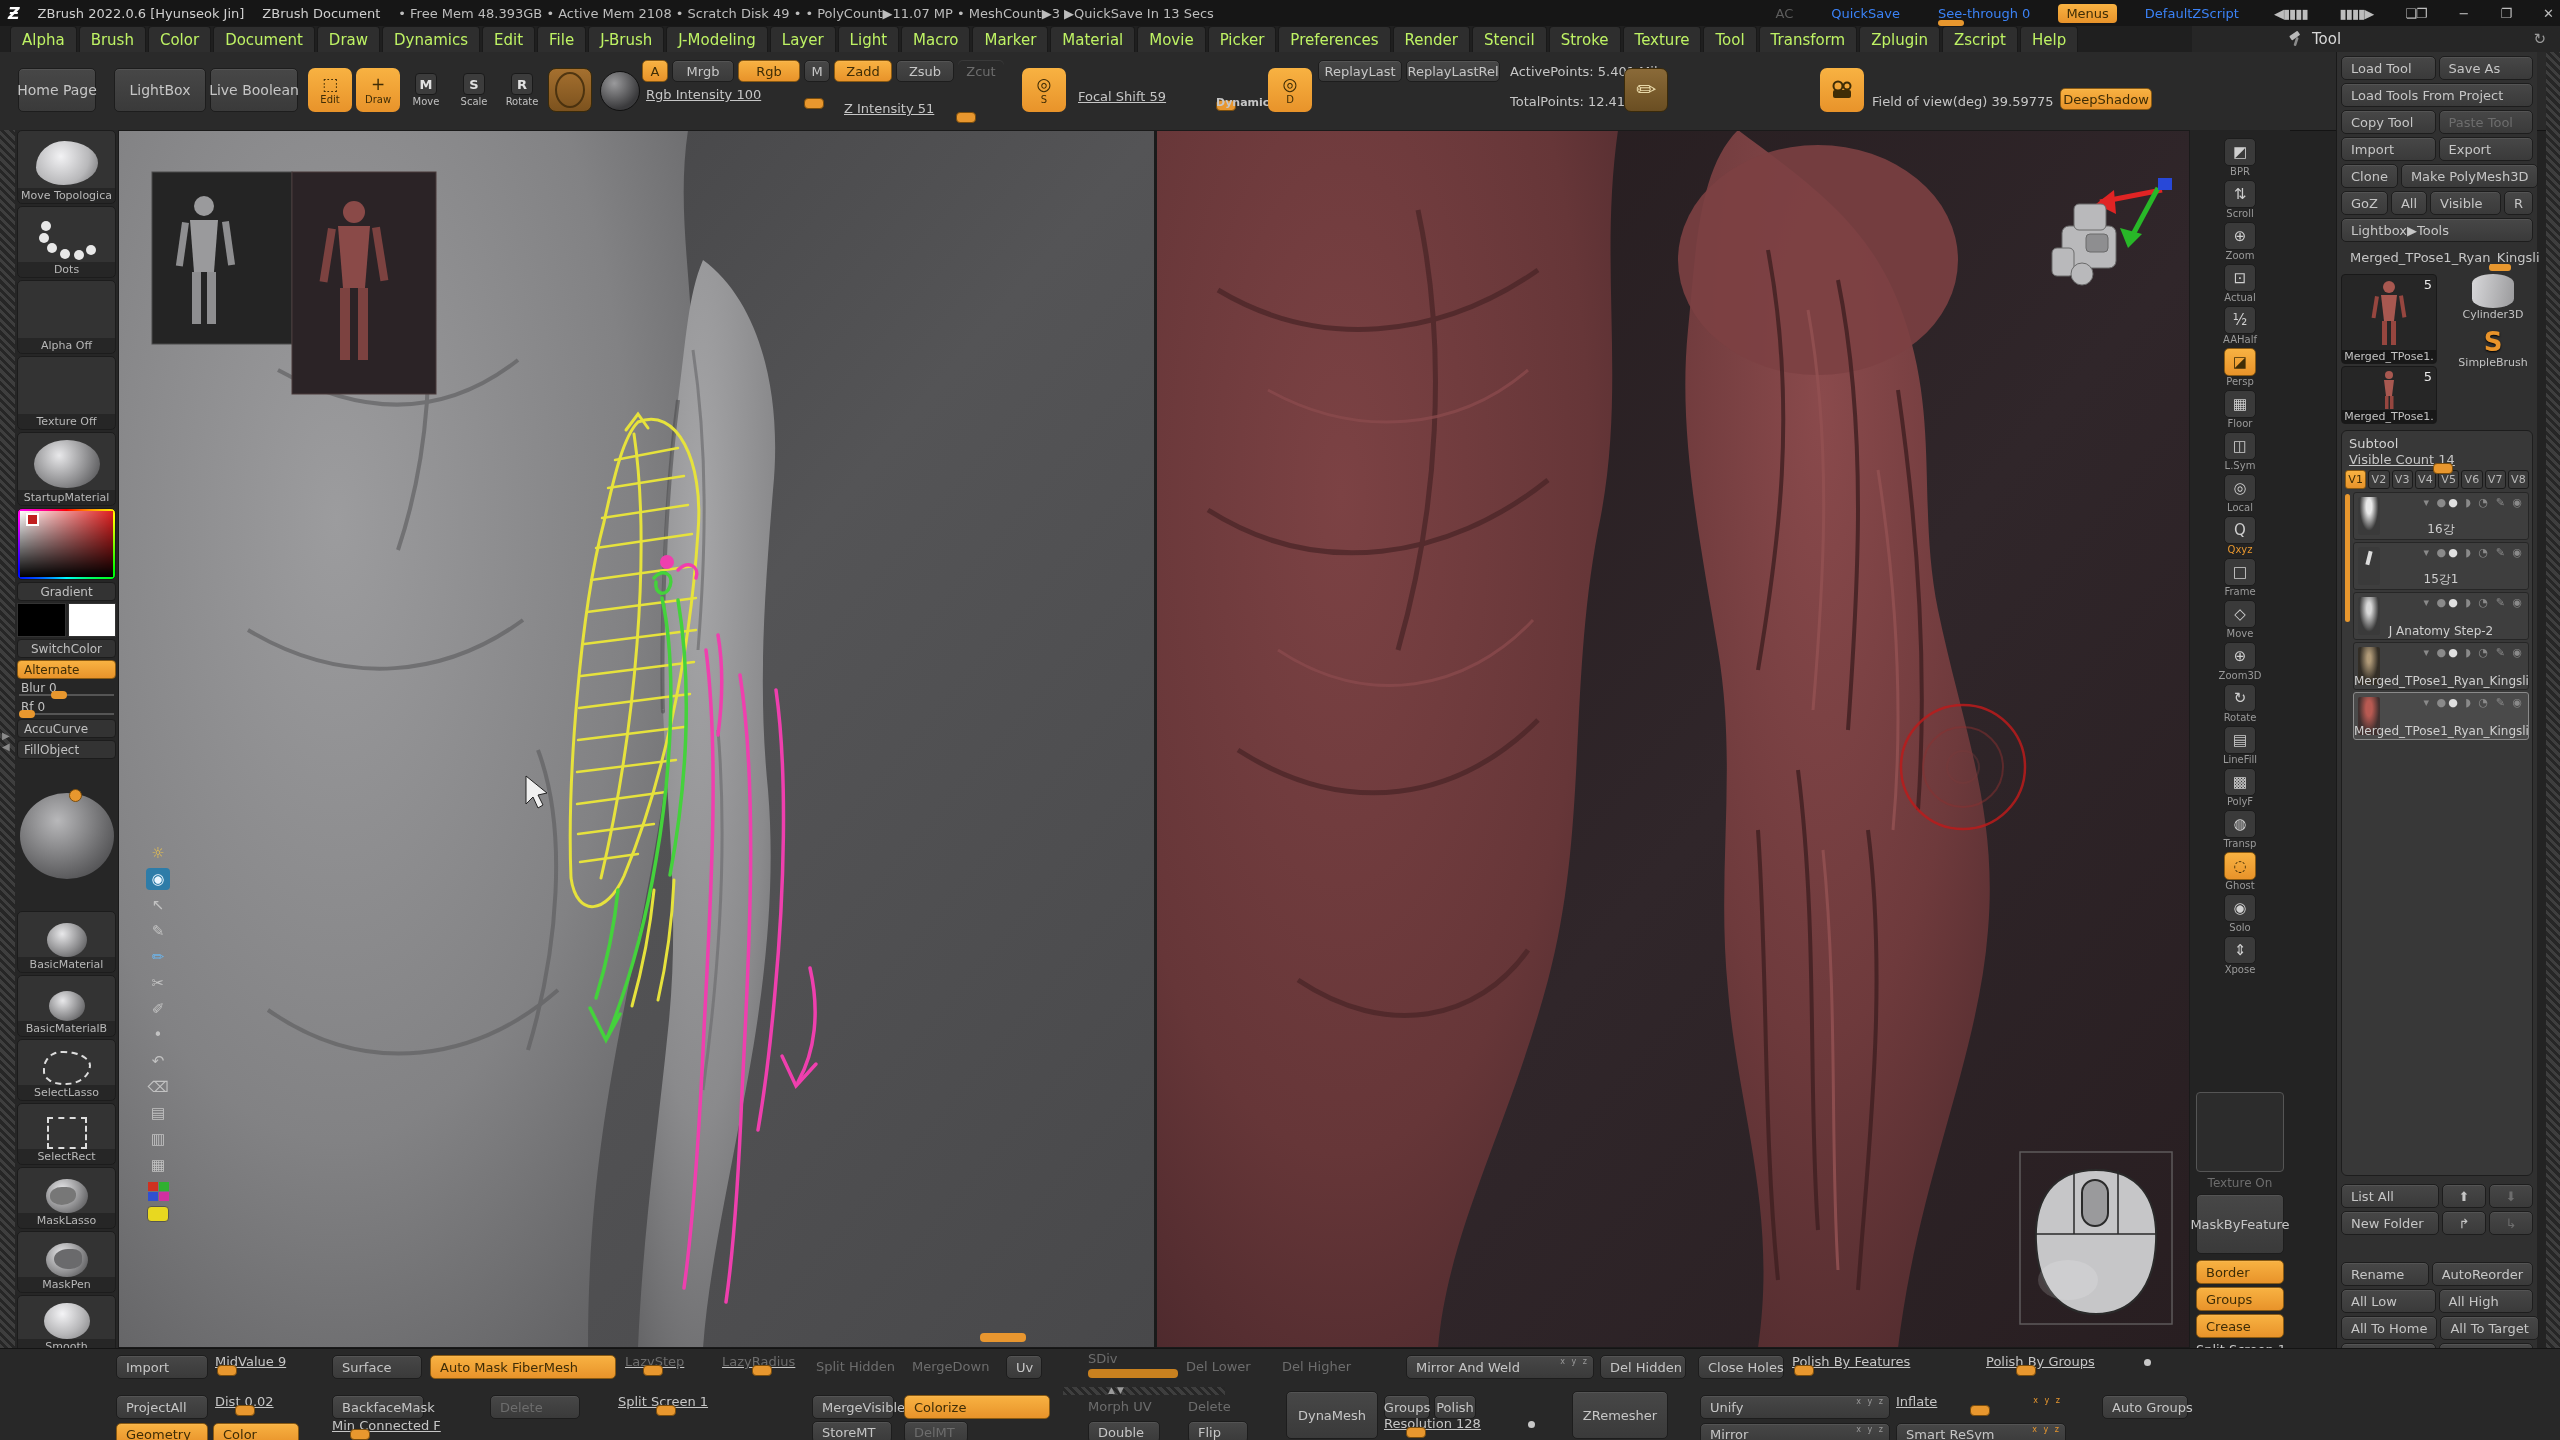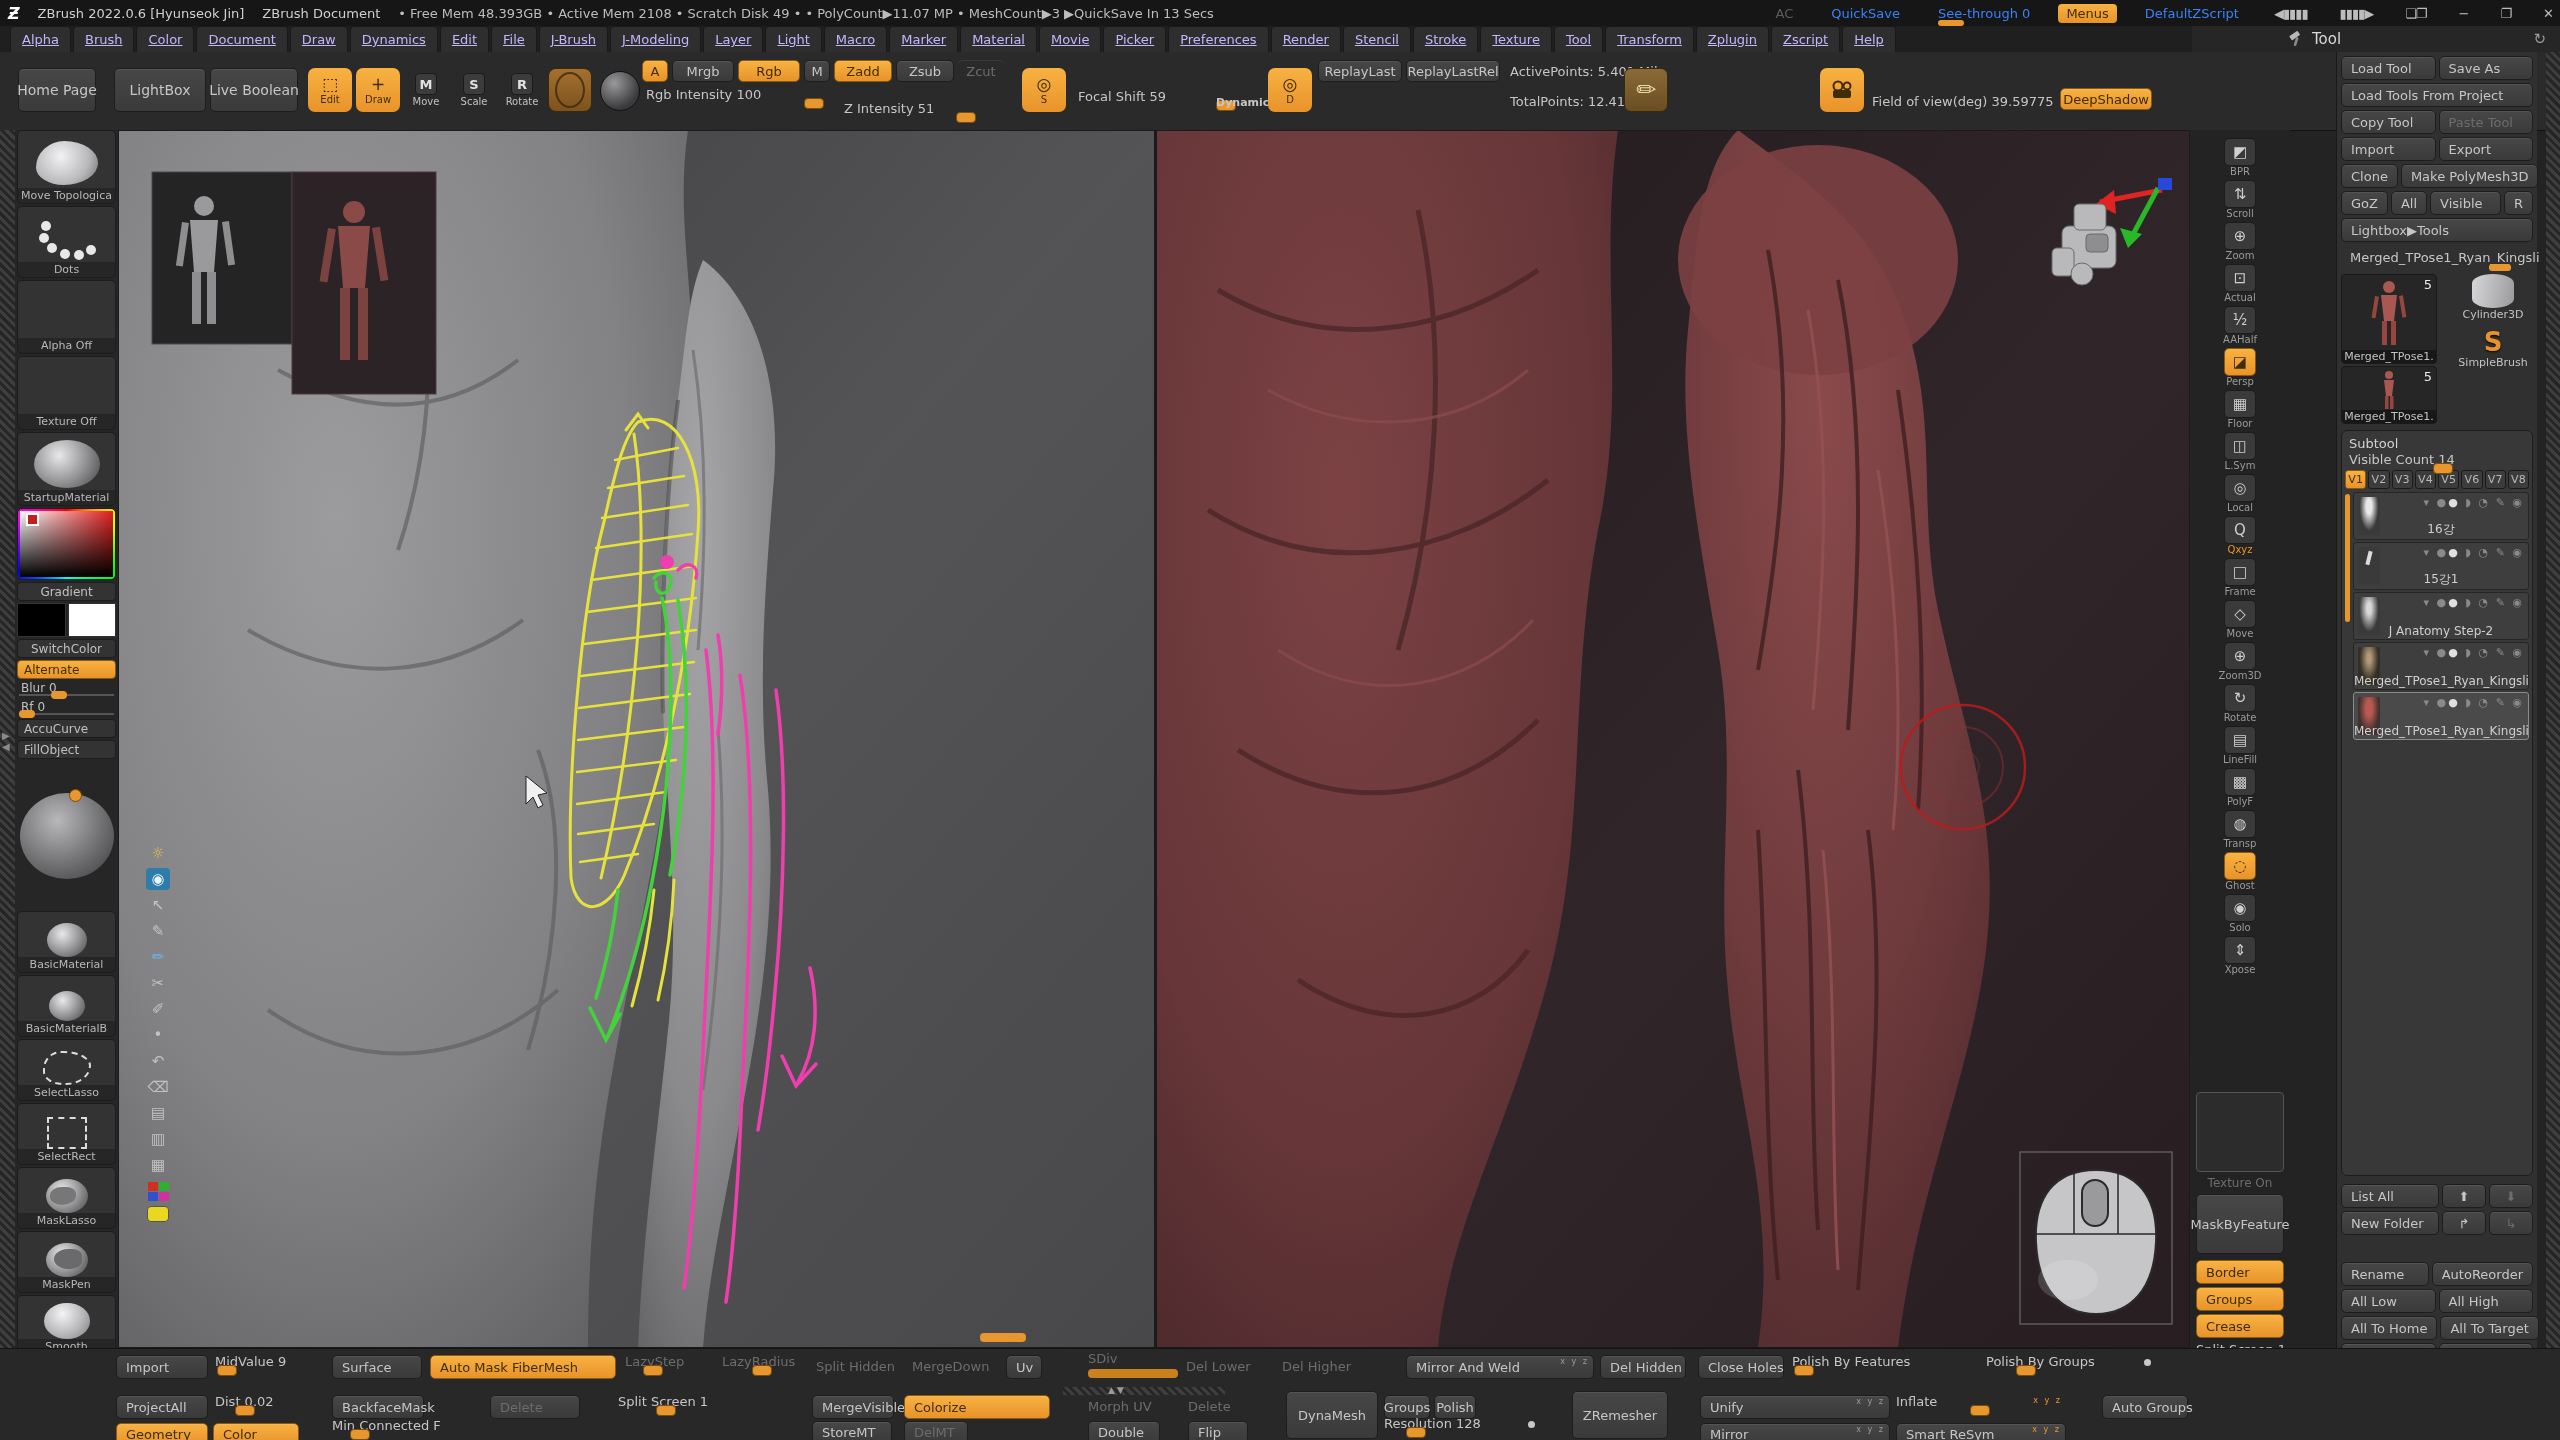--- a/index.html
+++ b/index.html
@@ -7,21 +7,21 @@
        font-family:"DejaVu Sans","Liberation Sans",sans-serif;color:#c8c8c8;-webkit-font-smoothing:antialiased;}
   .abs{position:absolute;}
   
   .btn{background:linear-gradient(#474747,#3a3a3a);border:1px solid #1d1d1d;border-radius:5px;
        color:#c6c6c6;font-size:13px;display:flex;align-items:center;justify-content:center;
        padding:0 9px;height:24px;box-shadow:inset 0 1px 0 rgba(255,255,255,.07);white-space:nowrap;box-sizing:border-box;}
   .btn.left{justify-content:flex-start;}
   .btn.dim{color:#6d6d6d;}
   .orange{background:linear-gradient(#f8b242,#e8932a)!important;color:#3f2d06!important;border-color:#8a5a12!important;}
   .dimtx{color:#6d6d6d;}
-  .sl{position:relative;font-size:13px;color:#c6c6c6;}
+  .sl{position:relative;font-size:13px;color:#c6c6c6;text-decoration:underline;}
   .sl .lab{display:block;line-height:14px;white-space:nowrap;}
   .sl .track{position:relative;height:2px;background:#5a5a5a;margin-top:3px;border-radius:1px;}
   .sl .thumb{position:absolute;top:-4px;width:18px;height:9px;border-radius:4px;background:#e8972e;border:1px solid #7a4d0d;}
   .sl.dim .lab{color:#6d6d6d;}
   .sl.dim .track{background:#454545;}
   .xyz{position:absolute;top:1px;right:4px;font-size:8px;color:#9a9a9a;letter-spacing:2px;}
   .dot-ind{display:inline-block;width:7px;height:7px;border-radius:50%;background:#c8c8c8;}
   .hatch{background:repeating-linear-gradient(45deg,#3e3e3e 0 3px,#262626 3px 6px);}
   
   #titlebar{left:0;top:0;width:2560px;height:26px;background:#161616;display:flex;align-items:center;
@@ -32,21 +32,21 @@
   .tb-ctl{color:#3b82f6;font-size:13px;padding:0 10px;}
   .tb-ctl.dim{color:#5d5d5d;}
   .seethrough{position:relative;padding:0 10px;}
   .seethrough .mini{position:absolute;left:10px;bottom:-5px;width:26px;height:6px;border-radius:3px;background:#e8972e;}
   .menus-btn{background:linear-gradient(#f8b242,#e8932a);color:#3f2d06;border-radius:4px;padding:2px 8px;font-size:13px;}
   .winico{color:#bdbdbd;font-size:13px;padding:0 7px;letter-spacing:-1px;}
   
   #menubar{left:0;top:26px;width:2560px;height:26px;background:#1f1f1f;display:flex;align-items:stretch;}
   #menulist{display:flex;align-items:stretch;padding-left:10px;}
   .menu-item{display:flex;align-items:center;background:#2e2e2e;border:1px solid #191919;border-bottom:none;
-             border-radius:4px 4px 0 0;margin-right:2px;padding:0 11px;font-size:13px;color:#c4b5fd;text-decoration:underline;}
+             border-radius:4px 4px 0 0;margin-right:2px;padding:0 11px;font-size:15px;color:#bef264;}
   #toolheader{margin-left:auto;width:368px;background:#262626;display:flex;align-items:center;gap:8px;padding-left:96px;box-sizing:border-box;}
   #toolheader .t{font-size:15px;color:#d8d8d8;}
   #toolheader .refresh{margin-left:auto;margin-right:14px;color:#9a9a9a;font-size:15px;}
   
   #shelf{left:0;top:52px;width:2560px;height:78px;background:#2a2a2a;border-bottom:1px solid #141414;}
   .shelf-btn{position:absolute;top:16px;height:44px;font-size:14px;}
   .ico-sq{position:absolute;top:16px;width:44px;height:44px;border-radius:7px;display:flex;flex-direction:column;
           align-items:center;justify-content:center;font-size:10px;gap:1px;box-sizing:border-box;}
   .ico-sq .g{font-size:17px;line-height:17px;}
   .ico-dark{background:transparent;color:#c0c0c0;}

